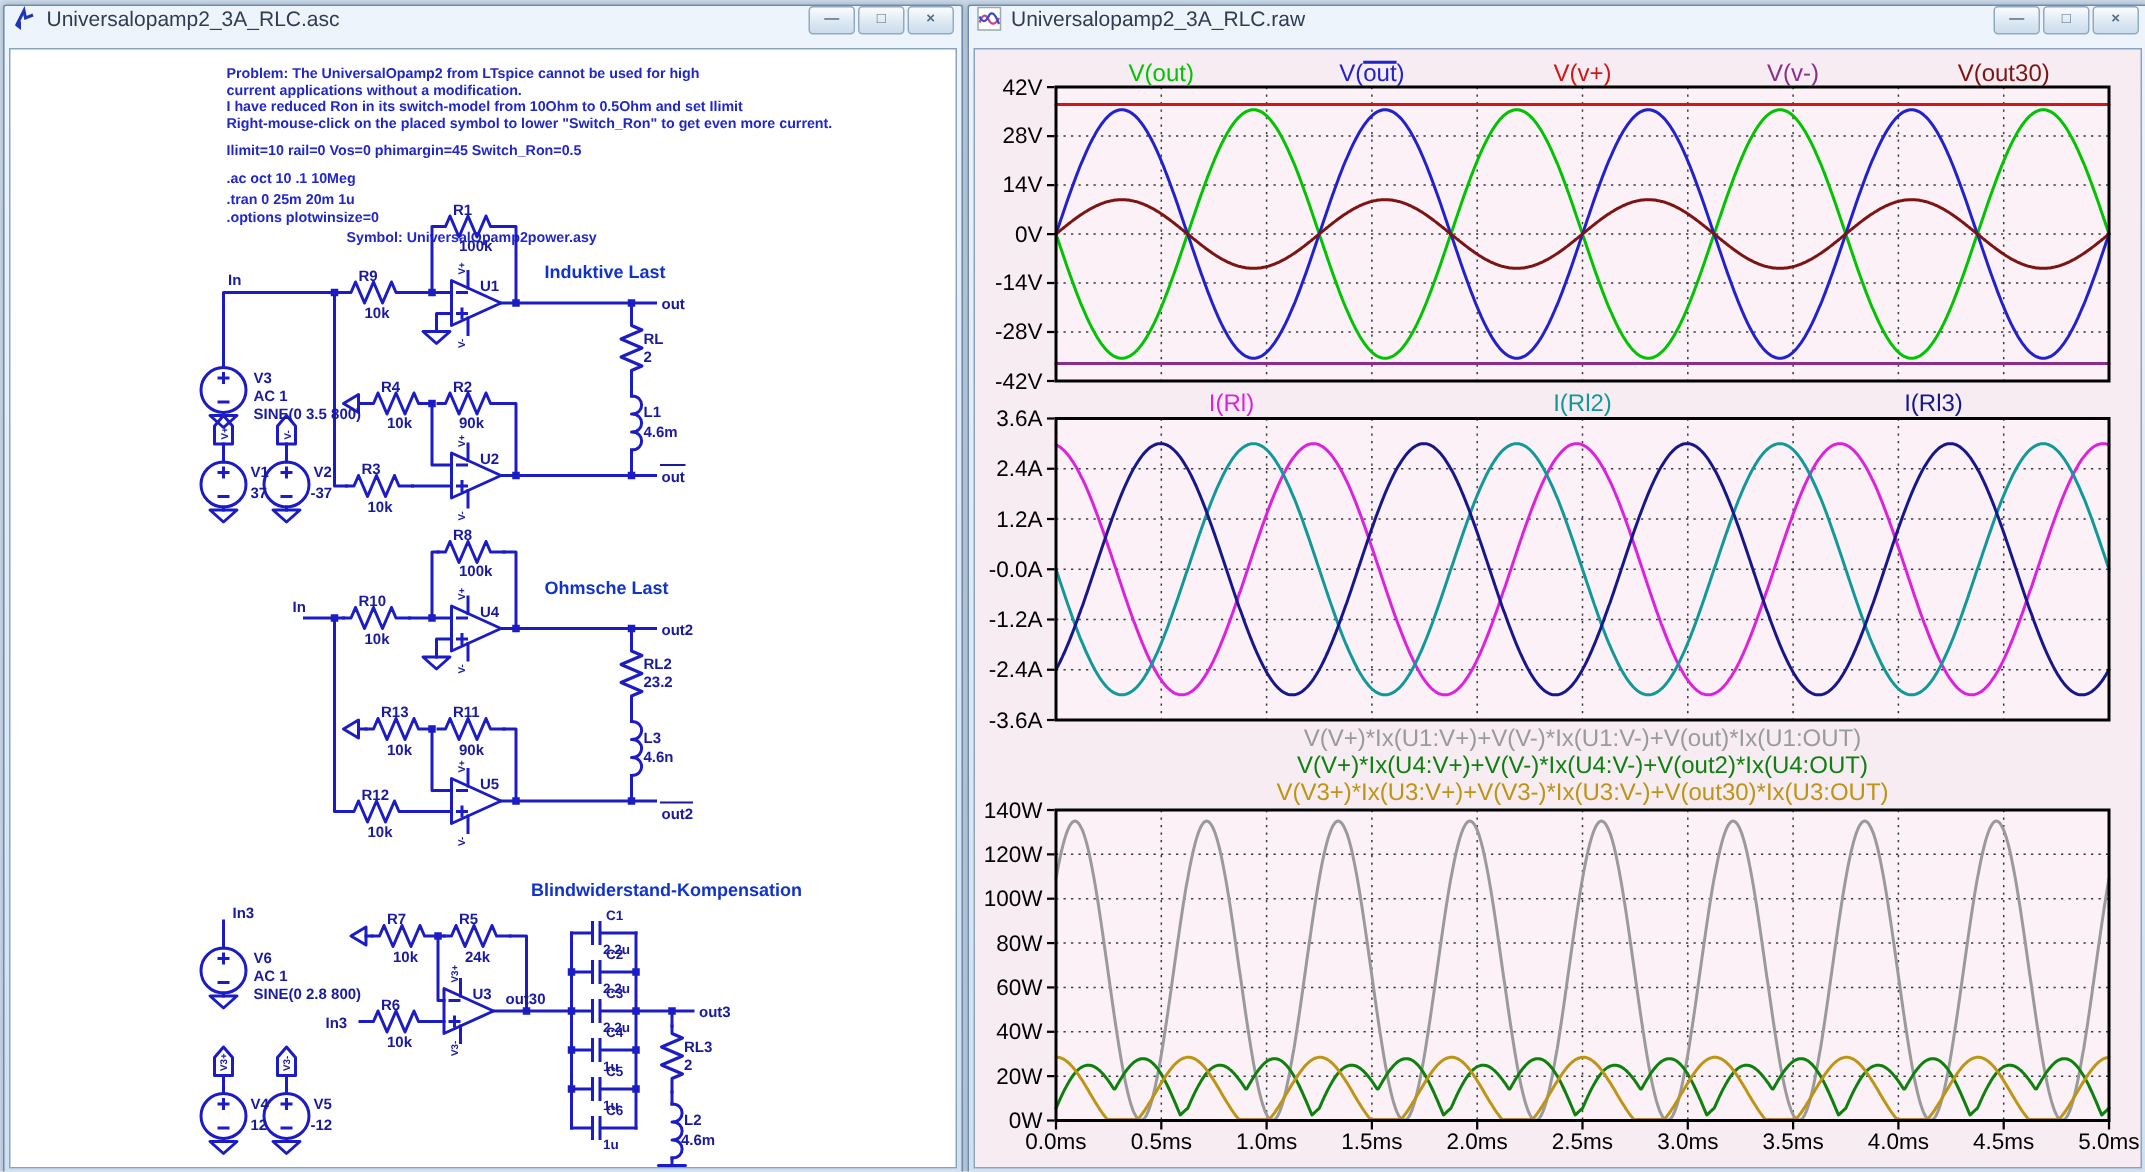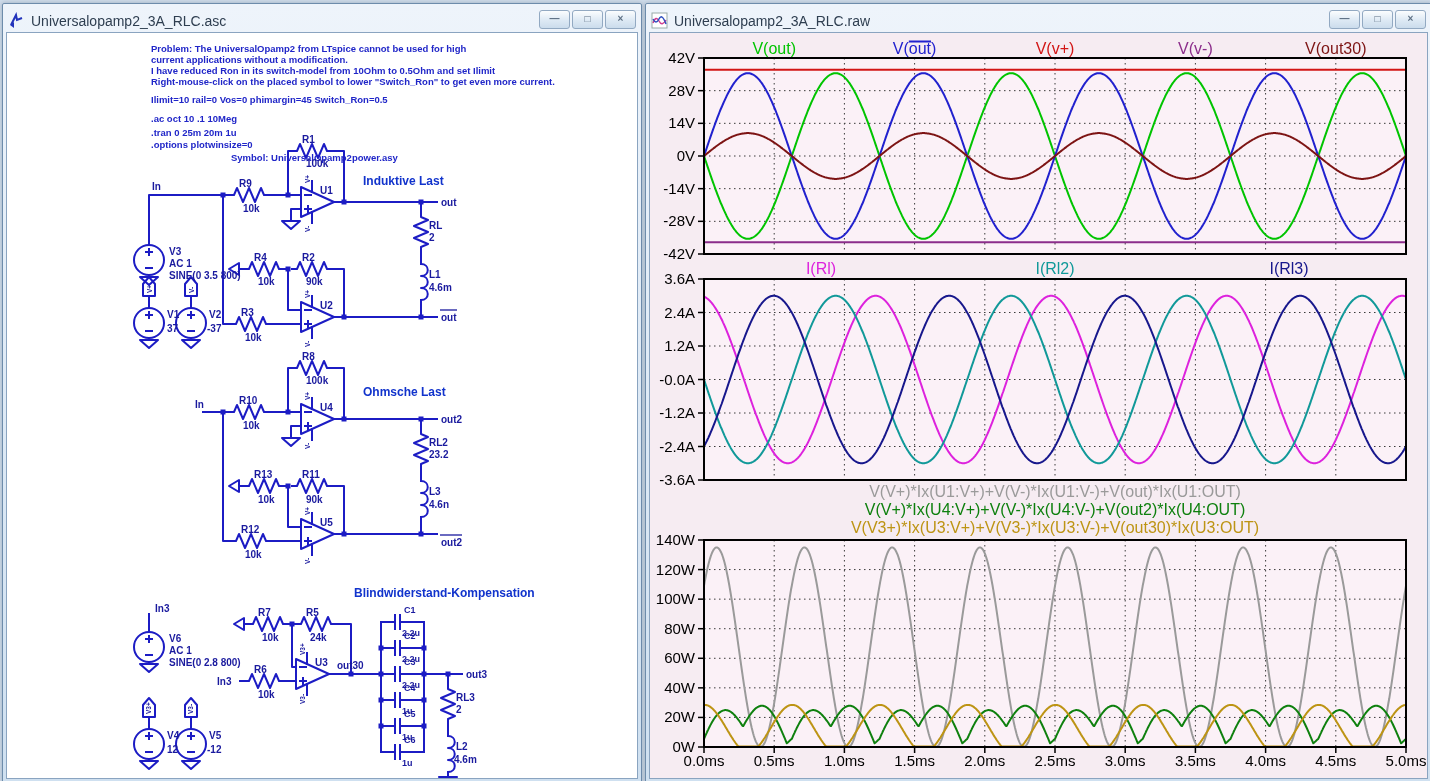--- a/index.html
+++ b/index.html
@@ -1,20 +1,20 @@
 <!DOCTYPE html>
 <html><head>
 <meta charset="utf-8">
 <style>
   html,body{margin:0;padding:0}
   body{width:1430px;height:781px;background:#cfdcea;position:relative;overflow:hidden;
        font-family:"Liberation Sans",sans-serif}
   .win{position:absolute;border:1px solid #6d8cab;border-radius:2px;
        background:linear-gradient(#eef4fb,#cfe0f0);box-shadow:0 0 4px rgba(60,80,110,.35)}
-  .titlebar{height:25px;display:flex;align-items:flex-end;gap:6px;padding:0 5px;cursor:default}
+  .titlebar{height:25px;display:flex;align-items:flex-start;gap:6px;padding:0 5px;cursor:default}
   .title{font-size:14px;color:#2e3e50;white-space:nowrap;overflow:hidden}
   .cbtns{display:flex;gap:2px;margin-left:auto}
   .cbtn{width:29px;height:17px;border:1px solid #92a9c2;border-radius:3px;
         background:linear-gradient(#fbfdfe,#dde9f4 55%,#cbdcec);color:#5d7084;
         font-size:10px;line-height:15px;text-align:center;font-weight:bold}
   .client{position:absolute;left:3px;right:3px;top:28px;bottom:3px;border:1px solid #8aa4c0;overflow:hidden}
   .client.sch{background:#ffffff}
   .client.plots{background:#F6ECF2}
   
   .w{stroke:#1C1CC4;stroke-width:2;fill:none;stroke-linejoin:round;stroke-linecap:square}

